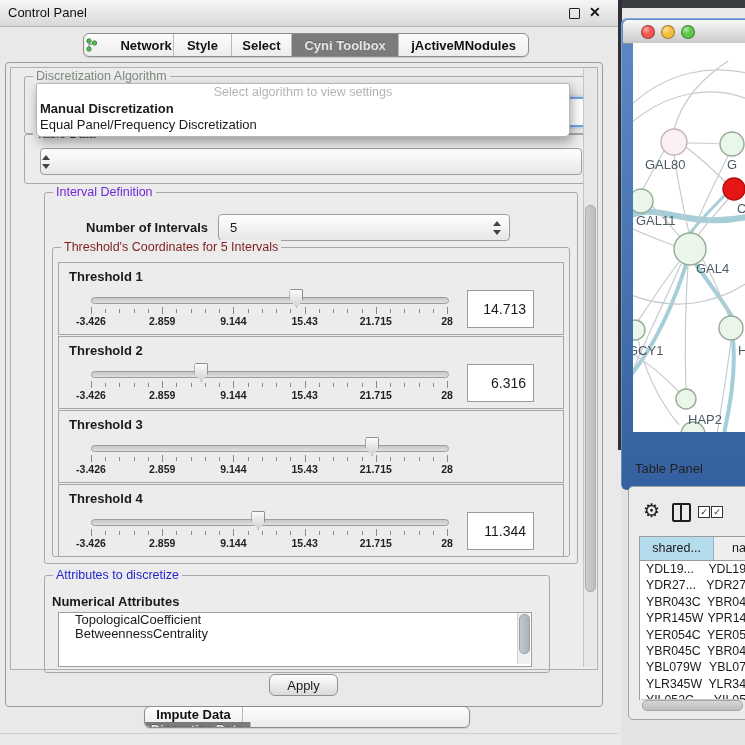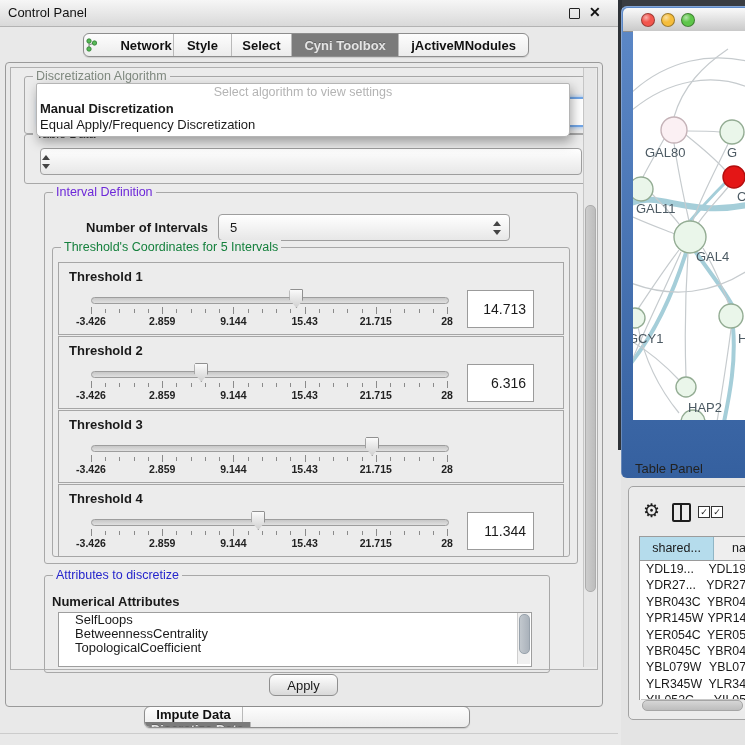--- a/index.html
+++ b/index.html
@@ -60,21 +60,21 @@
   .attr-item{height:14px;line-height:14px;padding-left:16px;font-size:13px;}
   .list-scrollbar{left:517px;top:613px;width:12px;height:51px;background:#f0f0f0;border-left:1px solid #cfcfcf;}
   .list-thumb{left:519px;top:614px;width:9px;height:38px;background:linear-gradient(90deg,#c2c8ce,#aab2bb);border:1px solid #98a2ac;border-radius:5px;}
   .btn{background:linear-gradient(#fefefe,#d9d9d9);border:1px solid #8f8f8f;border-radius:6px;
     font-size:13px;display:flex;align-items:center;justify-content:center;}
   .hairline{left:0;top:733px;width:618px;height:1px;background:#cccccc;}
   
   .dark-left{left:618px;top:0;width:4px;height:450px;background:#2e3237;}
   .dark-top{left:618px;top:0;width:127px;height:8px;background:#3a3d42;}
   .right-bg{left:621px;top:449px;width:124px;height:296px;background:#e4e4e4;}
-  .net-window{left:621px;top:6px;width:124px;height:472px;border-radius:6px 0 0 6px;
+  .net-window{left:621px;top:18px;width:124px;height:472px;border-radius:6px 0 0 6px;
     background:linear-gradient(180deg,#5d89c8,#35609f);overflow:hidden;box-shadow:inset 1px 1px 0 rgba(255,255,255,.25);}
   .net-titlebar{left:2px;top:2px;width:122px;height:23px;background:linear-gradient(#fafafa,#c9c9c9);
     border-radius:5px 0 0 0;border-bottom:1px solid #8f8f8f;}
   .tl{position:absolute;top:5px;width:12px;height:12px;border-radius:50%;}
   .net-canvas{left:12px;top:25px;width:112px;height:389px;background:#fff;overflow:hidden;}
   .tp-title{left:635px;top:461px;font-size:13px;color:#222;}
   .tp-box{left:628px;top:486px;width:117px;height:232px;background:#ebebeb;border:1px solid #a3a3a3;border-radius:5px 0 0 5px;}
   .gear{left:643px;top:499px;font-size:19px;color:#1d1d1d;}
   .split-icon{left:672px;top:503px;width:15px;height:15px;border:2px solid #1d1d1d;border-radius:2px;}
   .split-icon:before{content:"";position:absolute;left:6px;top:0;width:2px;height:15px;background:#1d1d1d;}
@@ -135,34 +135,34 @@
   <div class="abs group" style="left:24px;top:134px;width:560px;height:48px;">
     <span class="group-title" style="color:#333;">Table Data</span>
   </div>
   <div class="abs combo" style="left:40px;top:148px;width:540px;height:25px;">
     <span class="spinner"></span>
   </div>
 
   <div class="abs popup">
     <div class="ph">Select algorithm to view settings</div>
     <div class="it b">Manual Discretization</div>
-    <div class="it">Equal Apply/Frequency Discretization</div>
+    <div class="it">Equal Panel/Frequency Discretization</div>
   </div>
 
   <div class="abs group" style="left:44px;top:192px;width:532px;height:370px;">
     <span class="group-title" style="color:#6d28d9;">Interval Definition</span>
   </div>
   <div class="abs" style="left:86px;top:220px;font-size:13px;font-weight:bold;">Number of Intervals</div>
   <div class="abs combo" style="left:218px;top:214px;width:290px;height:25px;">
     <span class="val">5</span>
     <span class="spinner"></span>
   </div>
 
   <div class="abs group" style="left:52px;top:247px;width:516px;height:308px;">
-    <span class="group-title" style="color:#15803d;">Threshold's Coordinates for 5 Intervals</span>
+    <span class="group-title" style="color:#7f1d1d;">Threshold's Coordinates for 5 Intervals</span>
   </div>
   <div id="thresholds-host">
       <div class="thr-box" style="top: 262px;">
         <div class="thr-label">Threshold 1</div>
         <div class="thr-track"></div>
         <div class="tick" style="left: 32px; top: 44px; height: 7px;"></div>
         <div class="tick" style="left: 46.24px; top: 46px; height: 4px;"></div>
         <div class="tick" style="left: 60.48px; top: 46px; height: 4px;"></div>
         <div class="tick" style="left: 74.72px; top: 46px; height: 4px;"></div>
         <div class="tick" style="left: 88.96px; top: 46px; height: 4px;"></div>
@@ -309,23 +309,22 @@
         <div class="thr-thumb" style="left: 192.318px;"></div>
         <div class="thr-value">11.344</div>
       </div>
     </div>
 
   <div class="abs group" style="left:44px;top:575px;width:504px;height:96px;">
     <span class="group-title" style="color:#2525cc;">Attributes to discretize</span>
   </div>
   <div class="abs" style="left:52px;top:594px;font-size:13px;font-weight:bold;">Numerical Attributes</div>
   <div class="abs attr-list" id="attr-list">
-      <div class="attr-item">SelfLoops</div>
+      <div class="attr-item">TopologicalCoefficient</div>
       <div class="attr-item">BetweennessCentrality</div>
-      <div class="attr-item">TopologicalCoefficient</div>
     </div>
   <div class="abs list-scrollbar"></div>
   <div class="abs list-thumb"></div>
 
   <div class="abs pane-scrollbar"></div>
   <div class="abs pane-thumb"></div>
 
   <div class="abs btn" style="left:269px;top:674px;width:67px;height:20px;">
     <span>Apply</span>
   </div>

